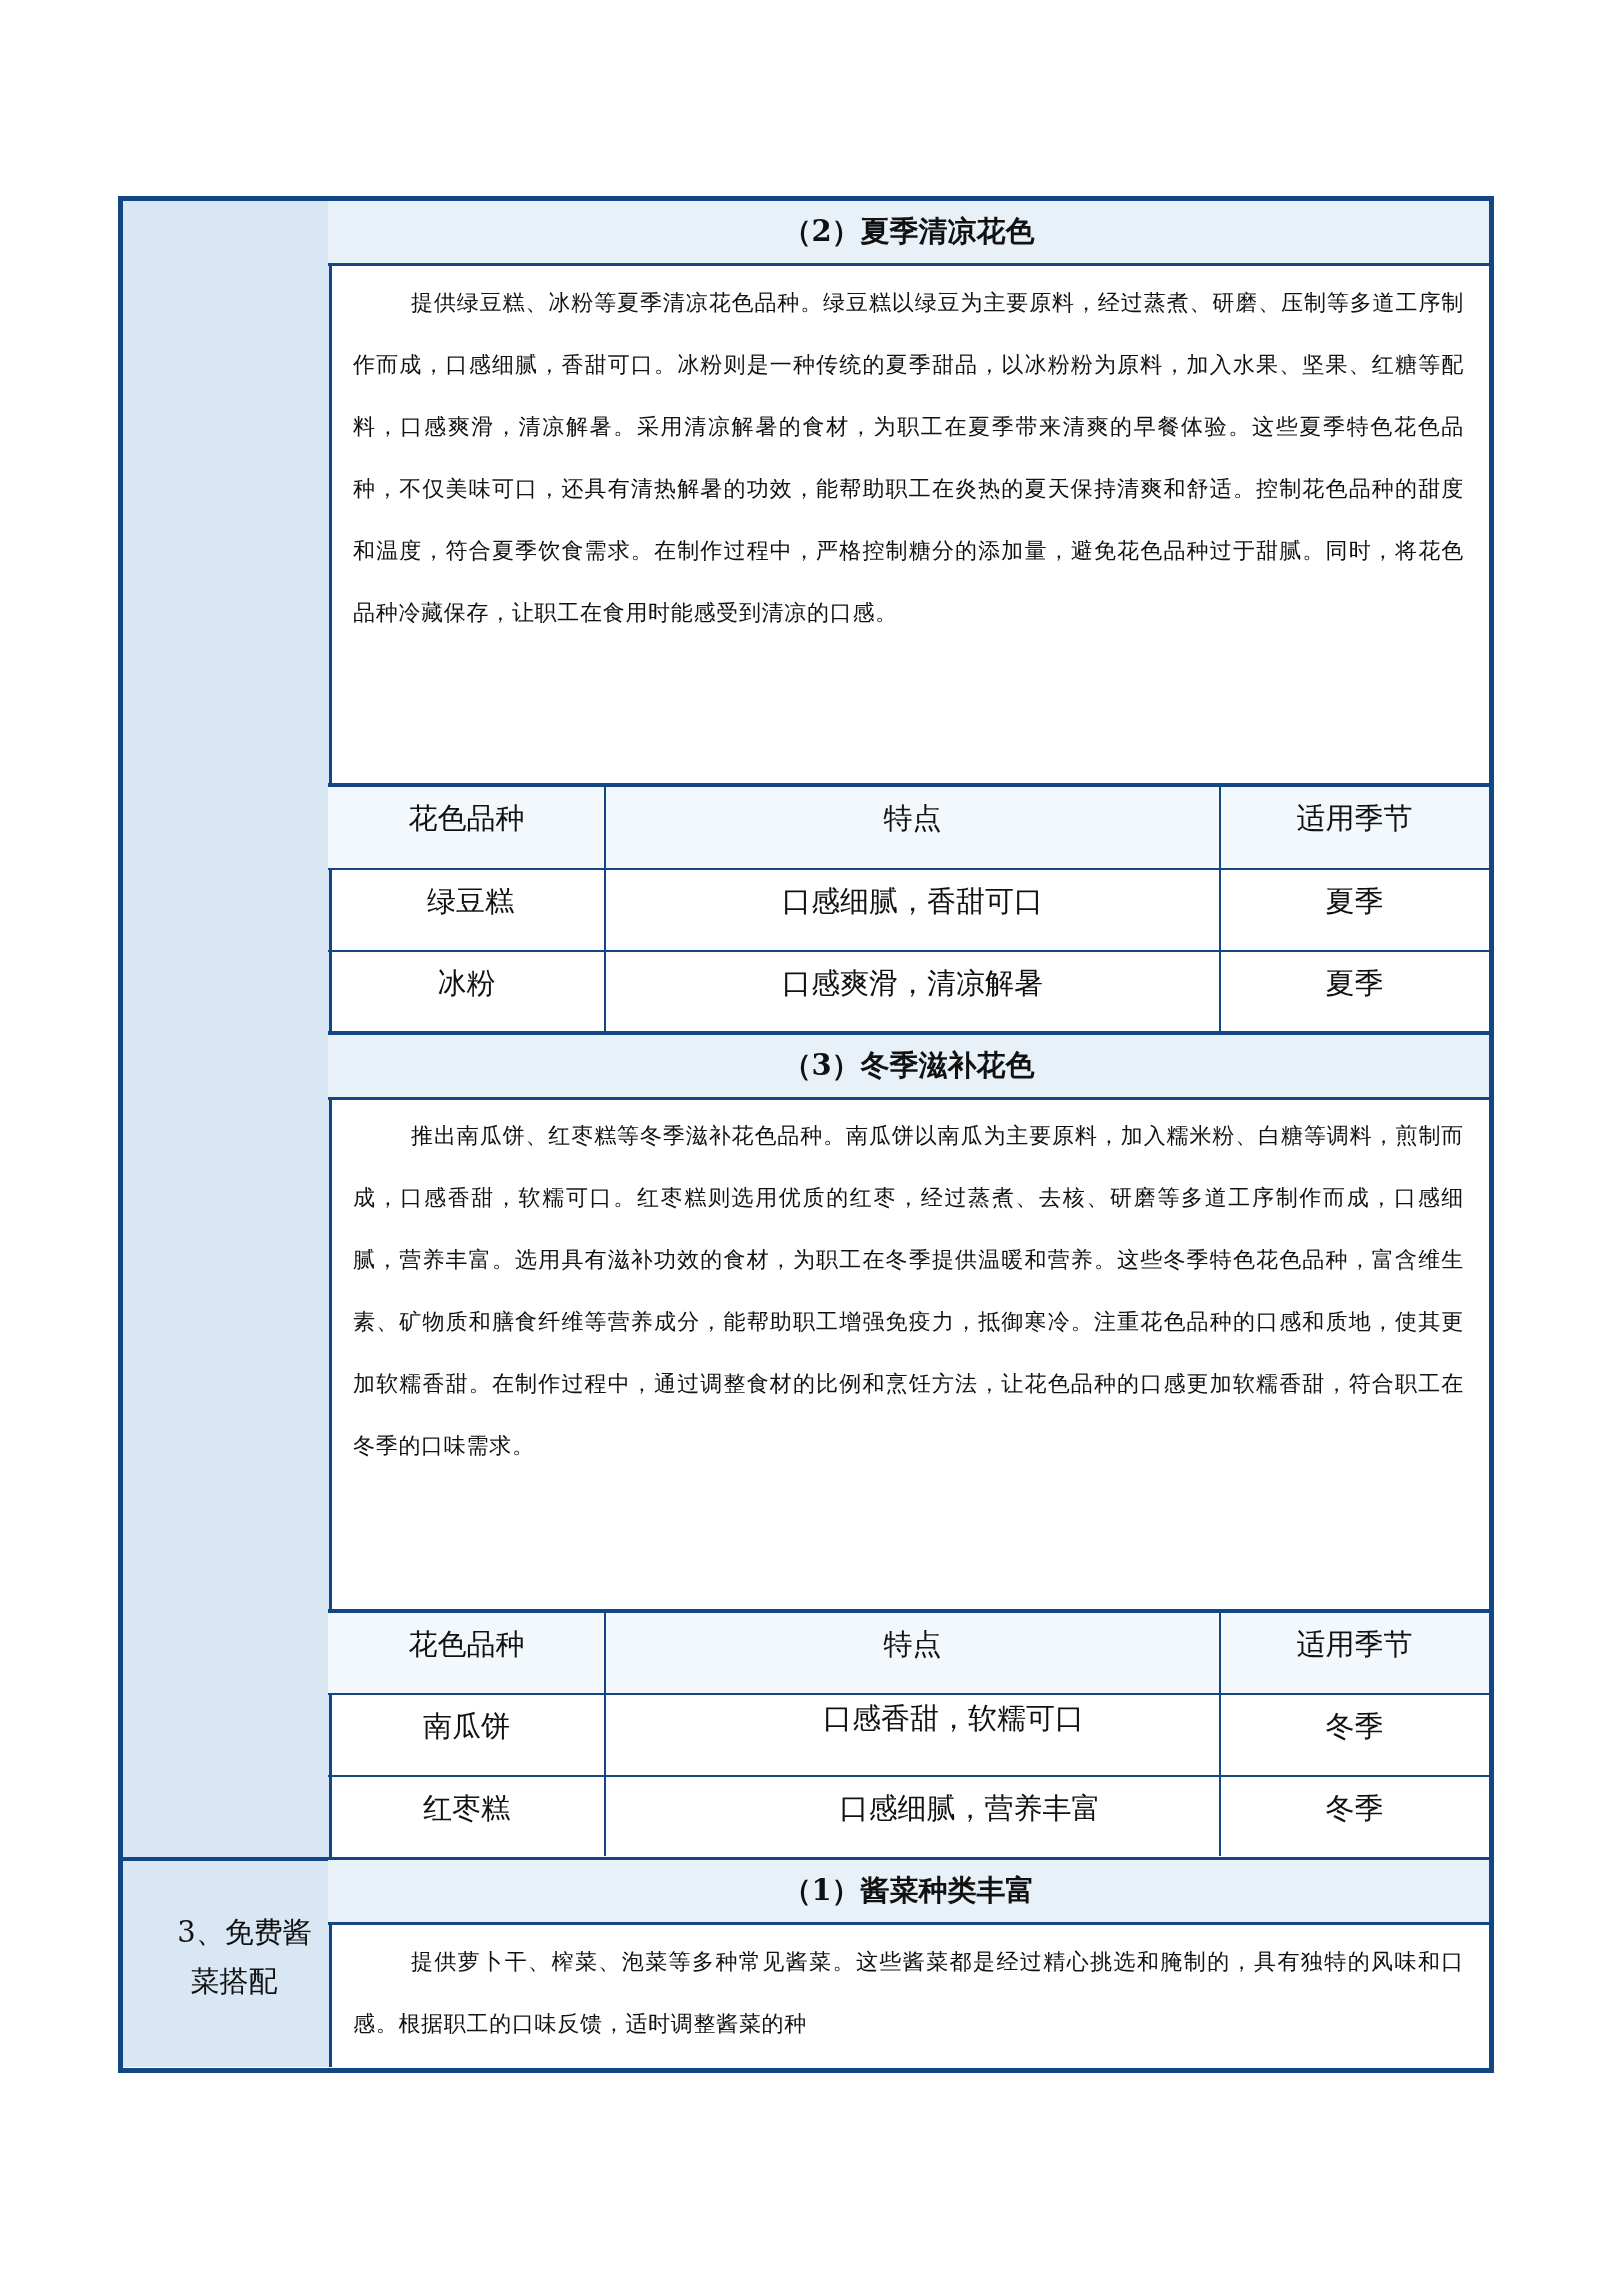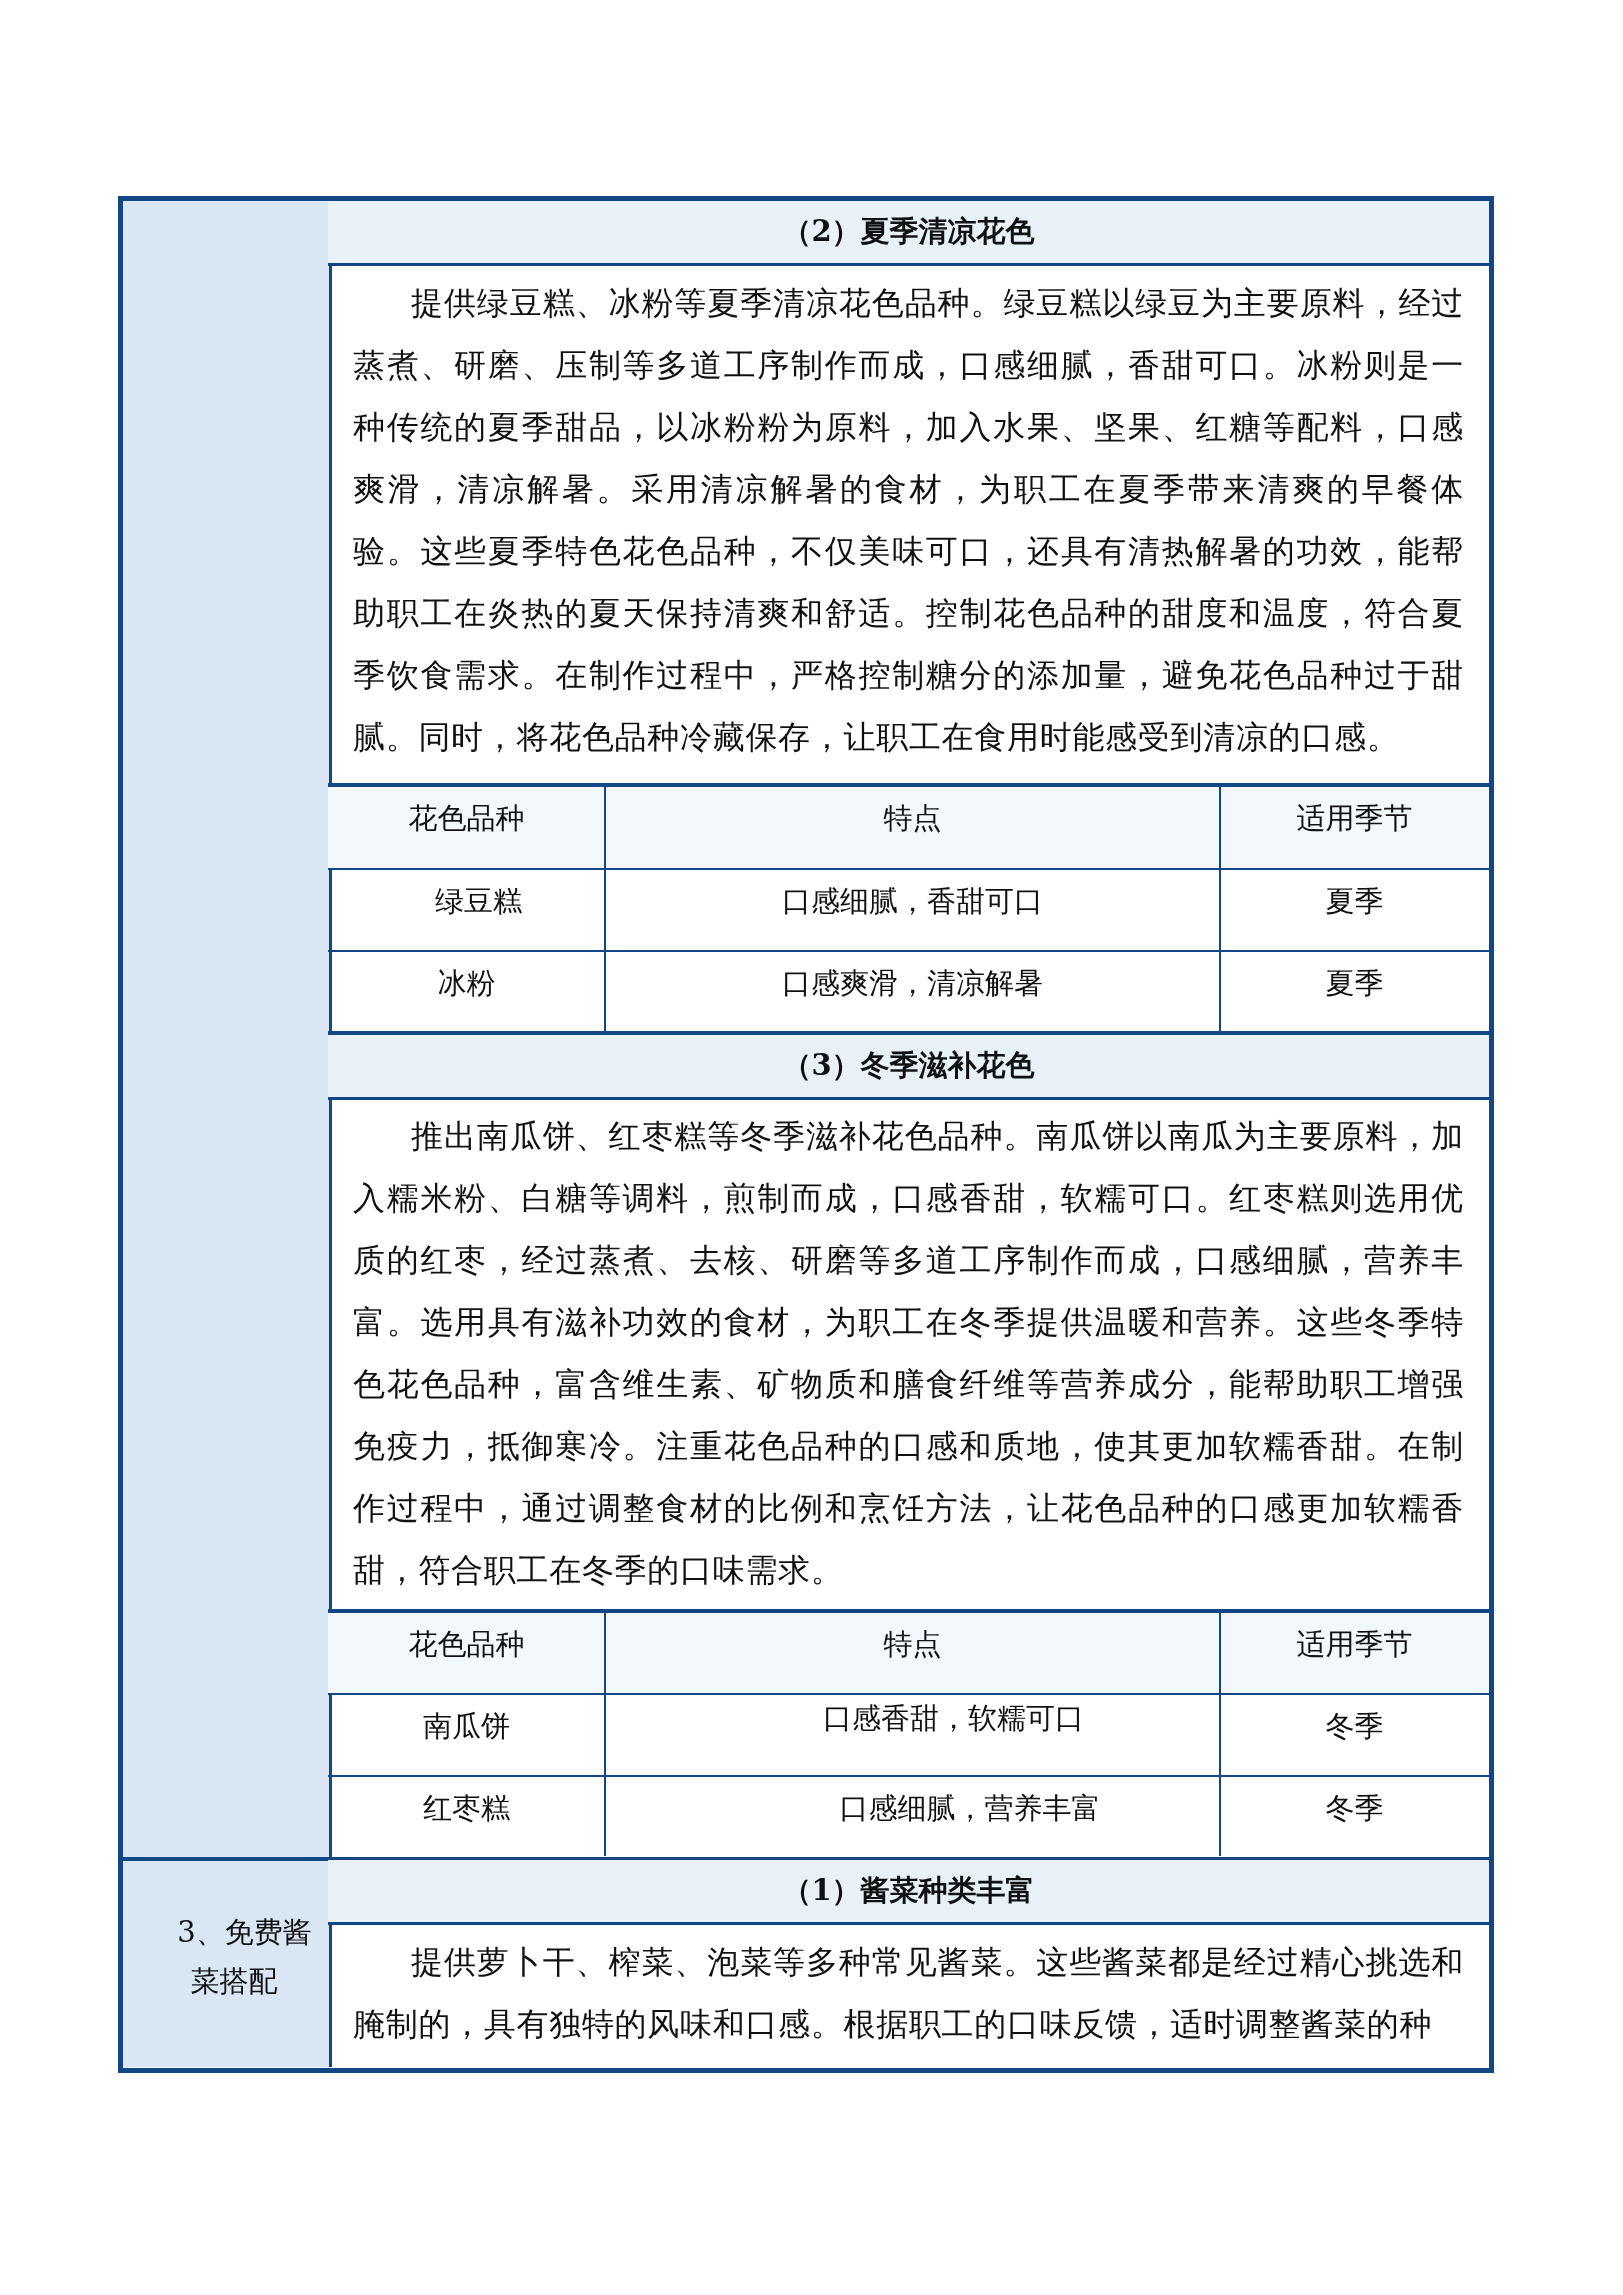--- a/index.html
+++ b/index.html
@@ -6,21 +6,21 @@
   body { width:1623px; height:2295px; position:relative; overflow:hidden;
          font-family:"DejaVu Serif","Liberation Serif",serif; color:#111; }
   .outer { position:absolute; left:118px; top:196px; width:1376px; height:1877px;
            border:5.2px solid #134684; box-sizing:border-box; background:#fff; }
   .left-col { position:absolute; background:#d9e7f4; border-right:3.9px solid #134684; box-sizing:border-box; }
   .left-label { position:absolute; left:0; right:0; text-align:center; font-size:29px; line-height:51px; }
   .sec-head { position:absolute; left:0; right:0; background:#e8f0f8; text-align:center;
               font-size:29px; display:flex; align-items:center; justify-content:center;
               border-bottom:3.9px solid #134684; box-sizing:border-box;font-weight:bold; }
   .para { position:absolute; left:0; right:0; padding:0 25px 0 25px; box-sizing:border-box;
-          font-size:32px; line-height:62px; text-align:justify; text-indent:58px; letter-spacing:0.7px; }
+          font-size:22px; line-height:62px; text-align:justify; text-indent:58px; letter-spacing:0.7px; }
   .hline { position:absolute; left:0; right:0; height:3.9px; background:#134684; }
   .thinline { position:absolute; left:0; right:0; height:2px; background:#134684; }
   .vline { position:absolute; width:2px; background:#134684; }
   .cell { position:absolute; text-align:left; font-size:29px; display:flex; align-items:flex-start; justify-content:center; padding-top:11.8px; box-sizing:border-box; }
   .thead { background:#f2f8fc; }
   .right { position:absolute; left:205px; right:0; top:0; bottom:0; }
 </style>
 </head>
 <body>
 
@@ -43,21 +43,21 @@
 
     <div class="para" style="top:71px; height:510px;">提供绿豆糕、冰粉等夏季清凉花色品种。绿豆糕以绿豆为主要原料，经过蒸煮、研磨、压制等多道工序制作而成，口感细腻，香甜可口。冰粉则是一种传统的夏季甜品，以冰粉粉为原料，加入水果、坚果、红糖等配料，口感爽滑，清凉解暑。采用清凉解暑的食材，为职工在夏季带来清爽的早餐体验。这些夏季特色花色品种，不仅美味可口，还具有清热解暑的功效，能帮助职工在炎热的夏天保持清爽和舒适。控制花色品种的甜度和温度，符合夏季饮食需求。在制作过程中，严格控制糖分的添加量，避免花色品种过于甜腻。同时，将花色品种冷藏保存，让职工在食用时能感受到清凉的口感。</div>
 
     <div class="hline" style="top:582px;"></div>
     <div>
       <div class="cell thead" style="left:0; top:586px; width:277px; height:81px;">花色品种</div>
       <div class="cell thead" style="left:277px; top:586px; width:615px; height:81px;">特点</div>
       <div class="cell thead" style="left:892px; top:586px; right:0; height:81px;">适用季节</div>
       <div class="thinline" style="top:667px;"></div>
 
-      <div class="cell" style="left:12px; top:669px; width:277px; height:60px;">绿豆糕</div>
+      <div class="cell" style="left:4px; top:669px; width:277px; height:60px;">绿豆糕</div>
       <div class="cell" style="left:277px; top:669px; width:615px; height:80px;">口感细腻，香甜可口</div>
       <div class="cell" style="left:892px; top:669px; right:0; height:80px;">夏季</div>
       <div class="thinline" style="top:749px;"></div>
 
       <div class="cell" style="left:0; top:751px; width:277px; height:80px;">冰粉</div>
       <div class="cell" style="left:277px; top:751px; width:615px; height:80px;">口感爽滑，清凉解暑</div>
       <div class="cell" style="left:892px; top:751px; right:0; height:80px;">夏季</div>
 
       <div class="vline" style="left:276px; top:586px; height:245px;"></div>
       <div class="vline" style="left:891px; top:586px; height:245px;"></div>

